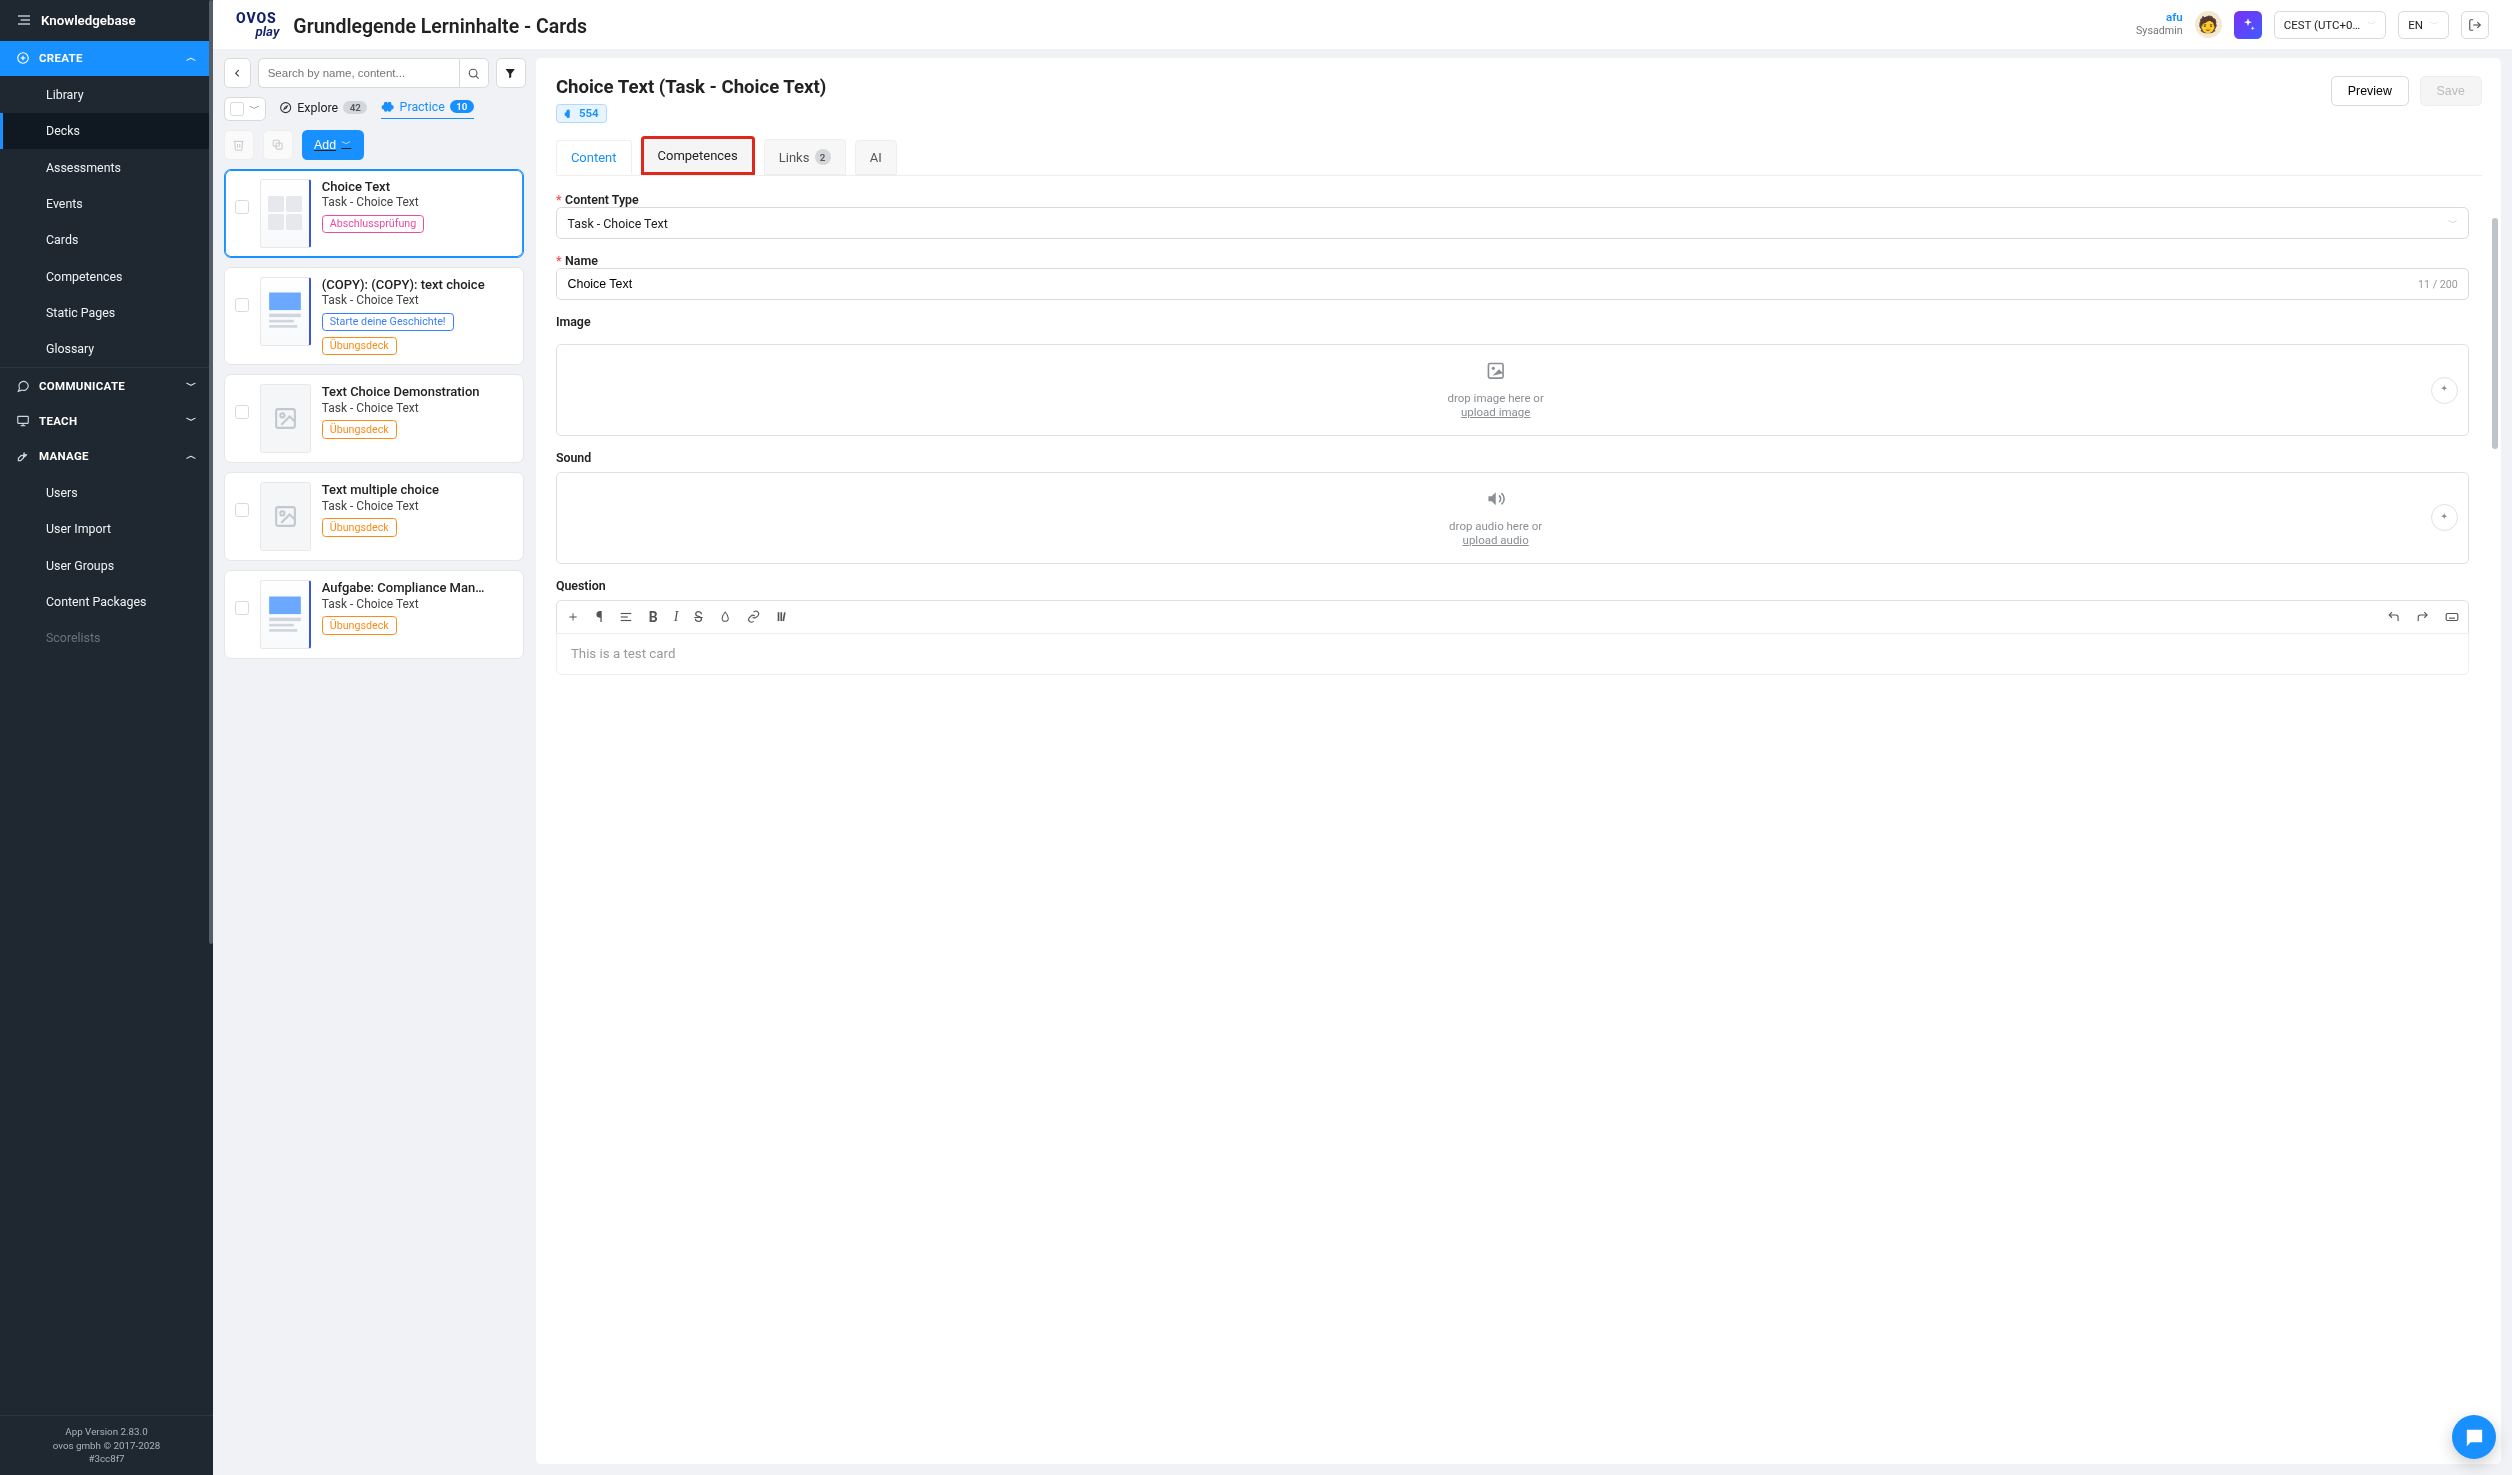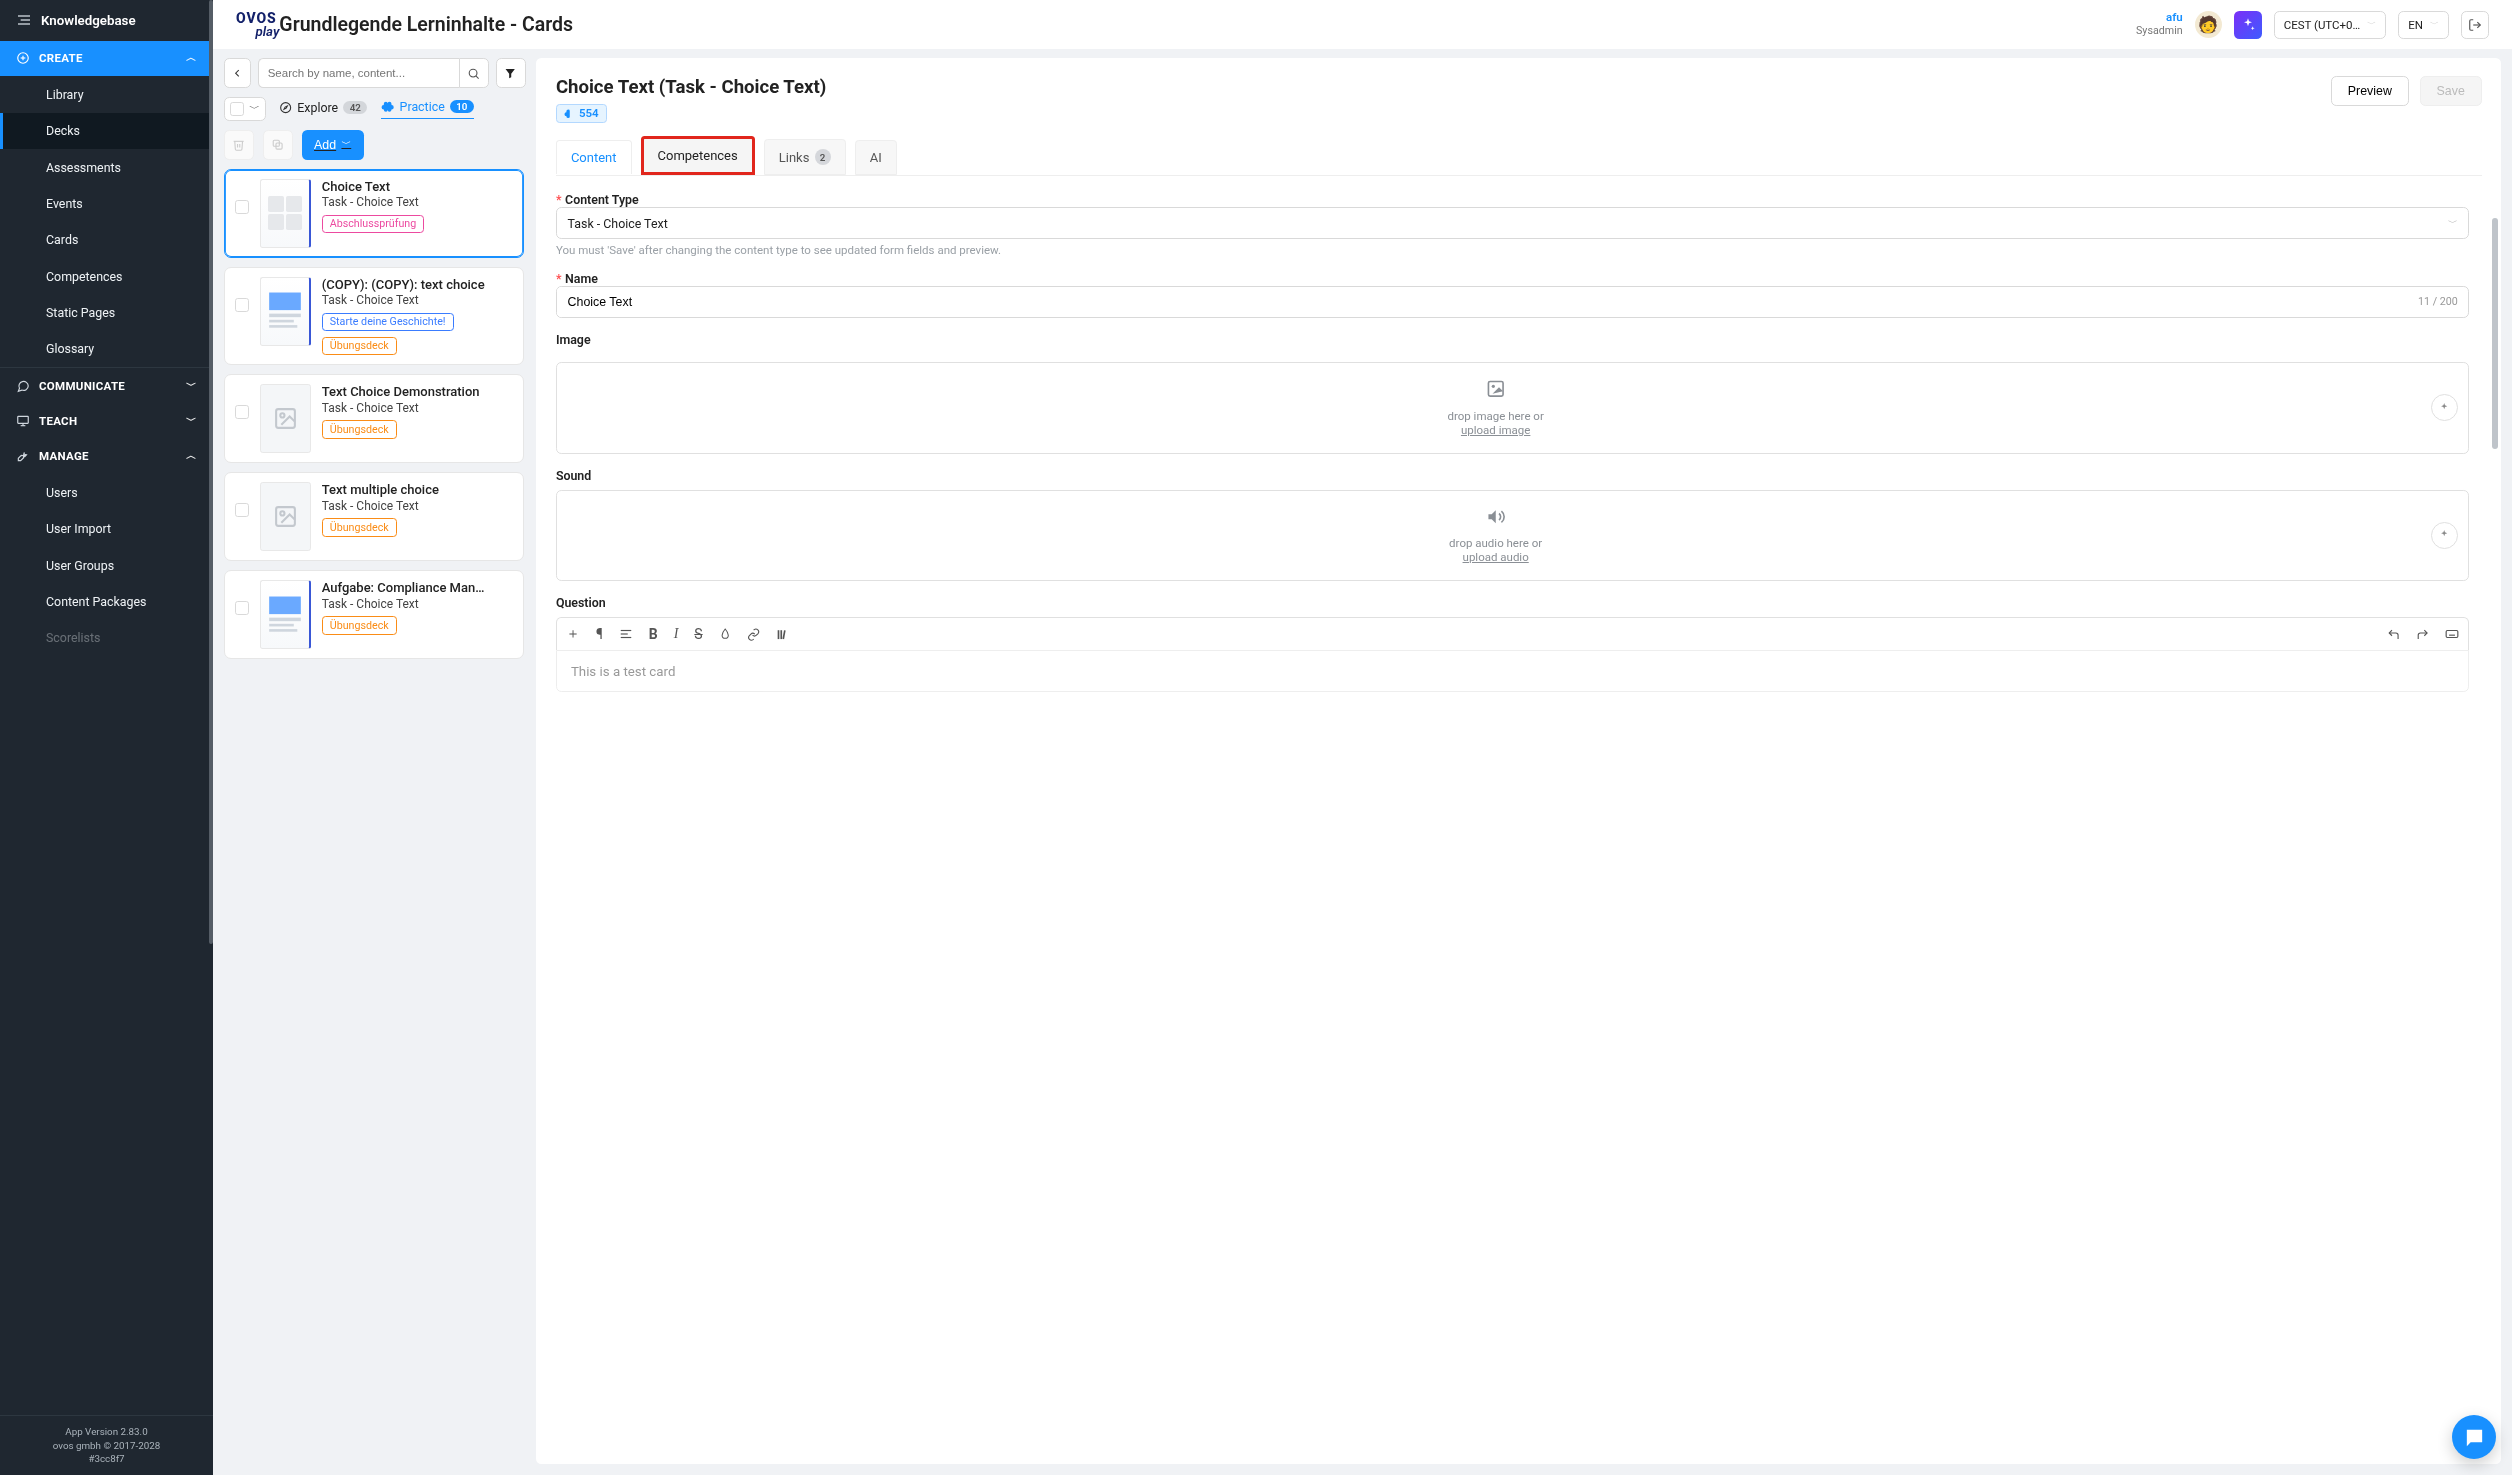--- a/index.html
+++ b/index.html
@@ -21,21 +21,21 @@
     .sb-scroll { flex: 1; overflow-y: auto; }
     .sb-scrollbar { position: absolute; right: 0; top: 0; width: 5.3px; height: 100%; }
     .sb-scrollbar-thumb { position: absolute; right: 0; width: 4.4px; background: #555d66; border-radius: 2.7px; }
 
     
     .main { flex: 1; display: flex; flex-direction: column; background: #f0f2f5; min-width: 0; }
 
     
     .topbar-wrap { padding: 0 0 9px 0; }
     .topbar { background: #fff; padding: 10.7px 23px; display: flex; align-items: center; justify-content: space-between; }
-    .tb-left { display: flex; align-items: center; min-width: 0; }
+    .tb-left { display: flex; align-items: flex-end; gap: 14px; min-width: 0; }
     .tb-title { font-size: 19.5px; font-weight: 600; color: #222; white-space: nowrap; overflow: hidden; text-overflow: ellipsis; }
     .logo { display: flex; flex-direction: column; align-items: flex-start; line-height: 1; }
     .logo .l1 { color: #13216a; font-weight: 800; letter-spacing: 0.9px; font-size: 14px; }
     .logo .l2 { color: #13216a; font-style: italic; font-size: 13.3px; margin-left: 19.5px; font-weight: 600; }
     .tb-right { display: flex; align-items: center; gap: 12px; }
     .user-block { text-align: right; line-height: 1.2; }
     .user-name { color: #1890ff; font-weight: 600; font-size: 11.5px; }
     .user-role { color: #777; font-size: 10.7px; }
     .avatar { width: 27px; height: 27px; border-radius: 50%; background: #f3e9d2; display: flex; align-items: center; justify-content: center; font-size: 16px; }
     .ai-btn { width: 28px; height: 28px; border-radius: 5.3px; background: linear-gradient(135deg,#7b2ff7,#3d5cff); color: #fff; display:flex; align-items:center; justify-content:center; font-size:16px; cursor:pointer;}
@@ -453,21 +453,20 @@
           <div class="tab tab-plain">AI</div>
         </div>
 
         <div class="form">
           <div>
             <div class="label"><span class="req">*</span><span>Content Type</span></div>
             <div class="select-box">
               <span>Task - Choice Text</span>
               <span style="color:#bbb;font-size:9.8px;">﹀</span>
             </div>
-            <div class="help-text">You must 'Save' after changing the content type to see updated form fields and preview.</div>
           </div>
 
           <div>
             <div class="label"><span class="req">*</span><span>Name</span></div>
             <div class="input-row">
               <input value="Choice Text" style="">
               <div class="counter">11 / 200</div>
             </div>
           </div>
 

